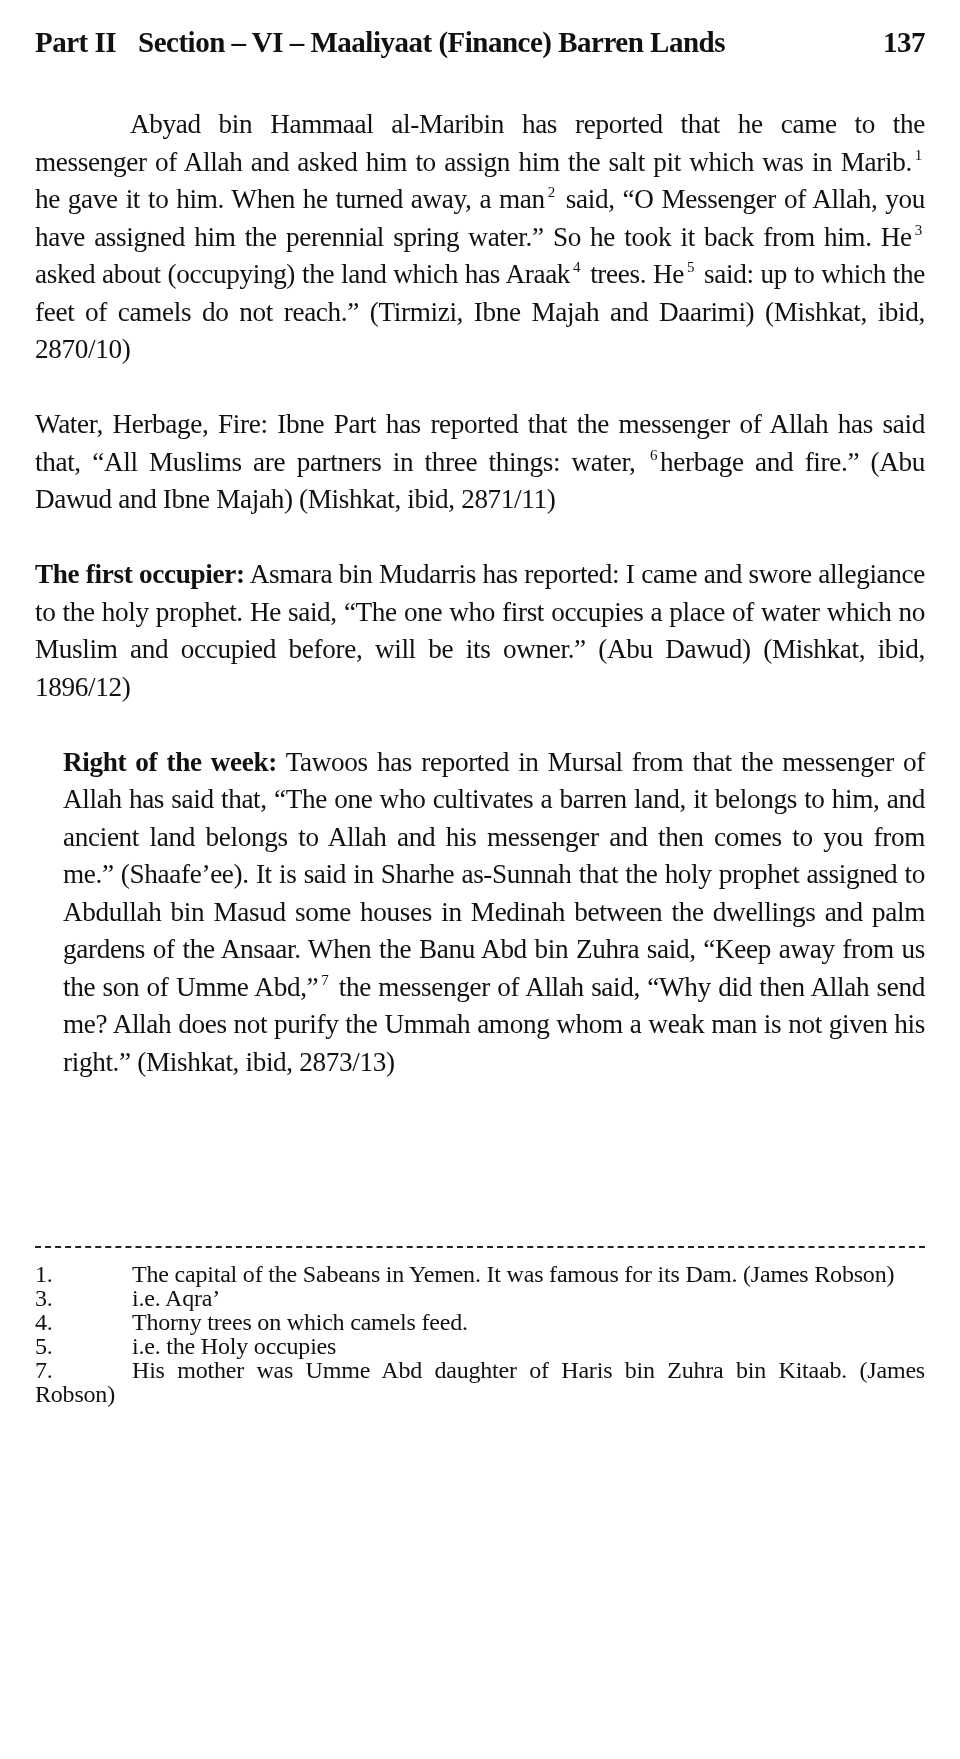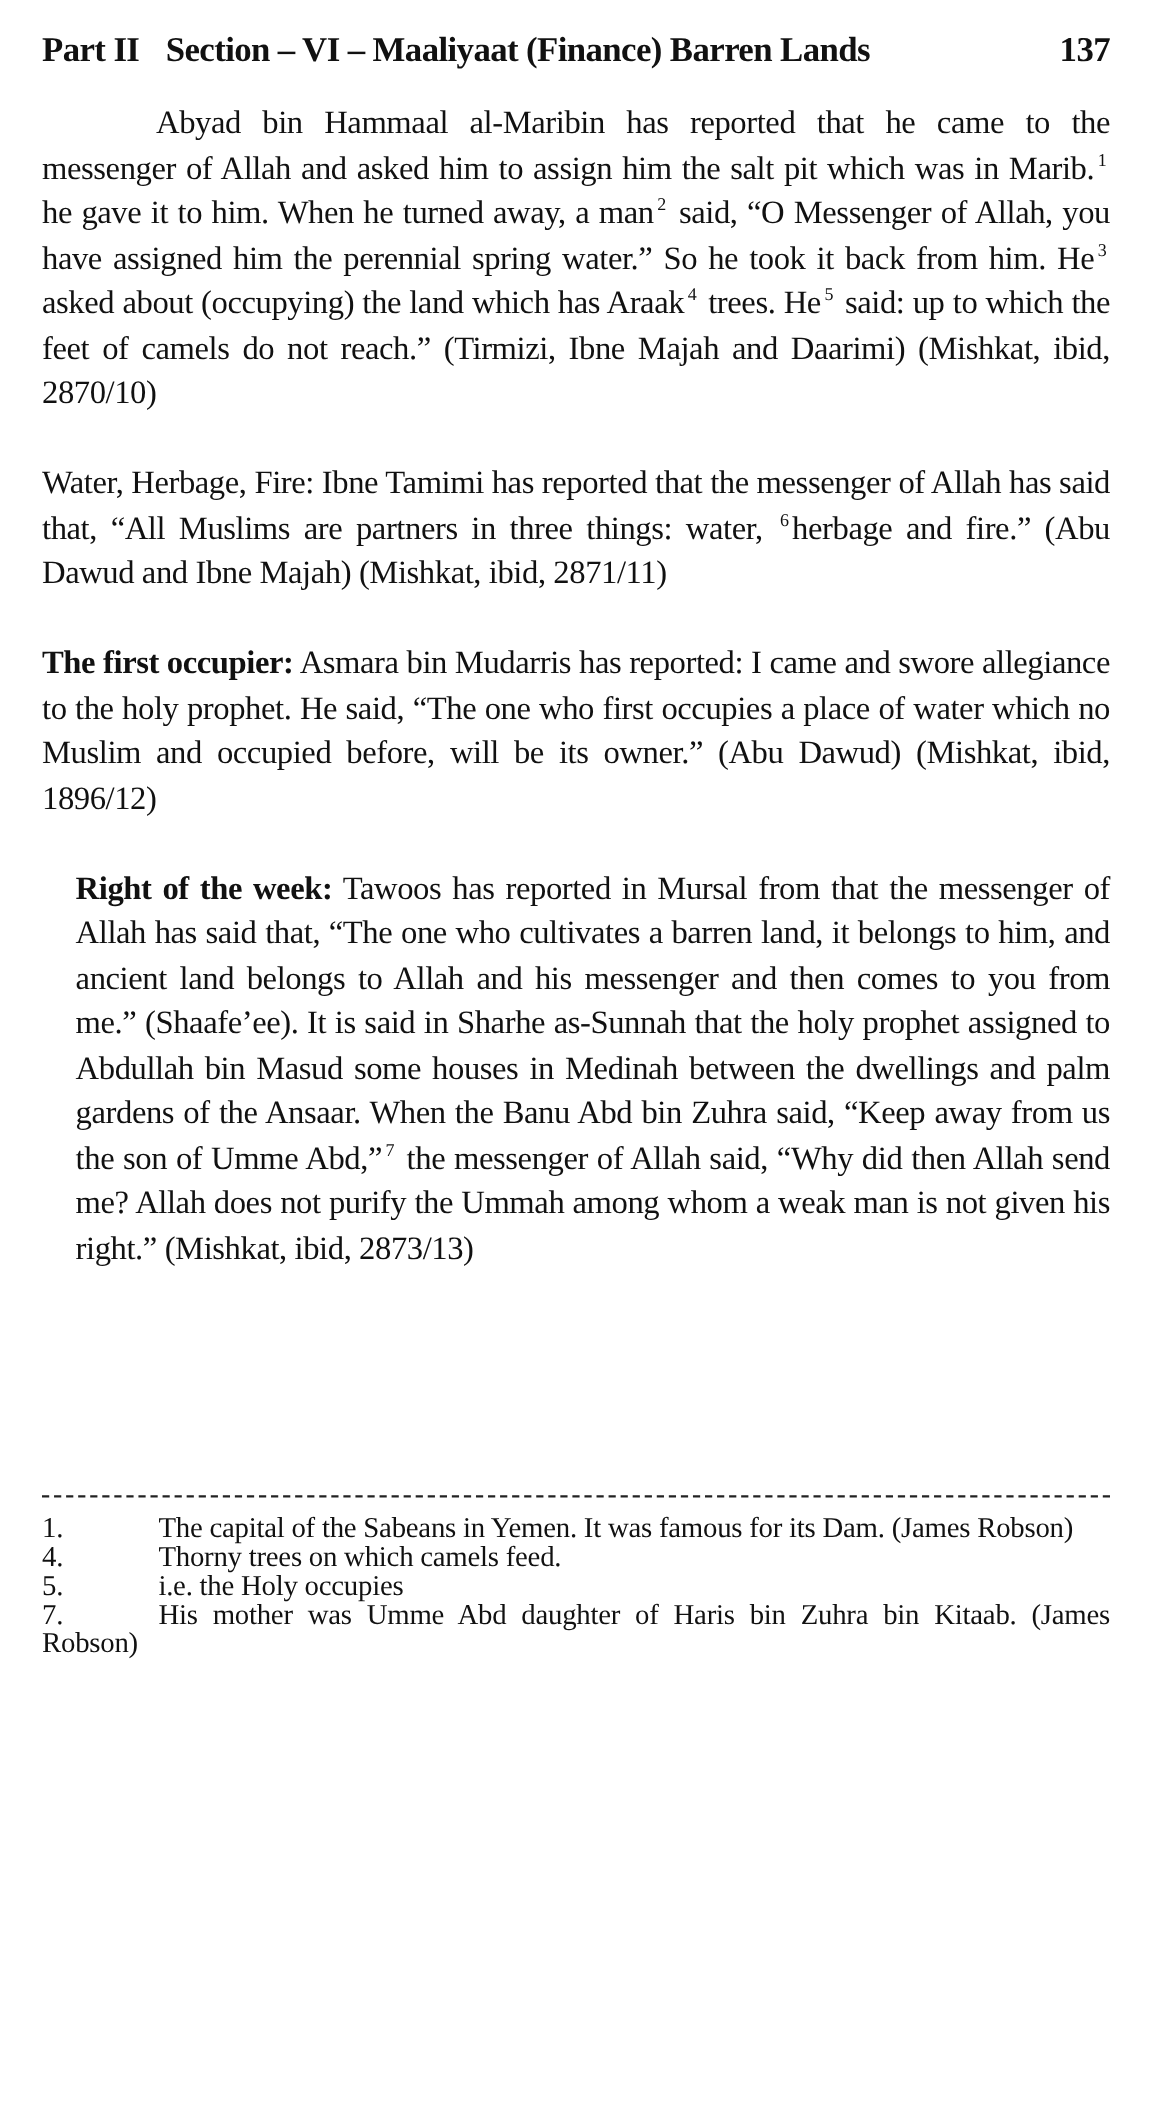--- a/index.html
+++ b/index.html
@@ -30,21 +30,21 @@
       font-weight: bold;
       font-size: 29px;
       letter-spacing: -0.5px;
       white-space: nowrap;
       display: flex;
       justify-content: space-between;
     }
     .running-head .gap { margin-left: 22px; }
     .body-text {
       position: absolute;
-      top: 84px;
+      top: 106px;
       left: 35px;
       right: 35px;
       font-size: 27.2px;
       line-height: 37.5px;
       text-align: justify;
       letter-spacing: -0.35px;
     }
     .para {
       margin: 0 0 37.5px 0;
     }
@@ -91,30 +91,31 @@
     <span>
       <span>Part II</span><span class="gap">Section – VI – Maaliyaat (Finance) Barren Lands</span>
     </span>
     <span>137</span>
   </div>
 
   <div class="body-text">
 
     <p class="para indent"><span>Abyad bin Hammaal al-Maribin has reported that he came to the messenger of Allah and asked him to assign him the salt pit which was in Marib.</span><sup class="fn">1</sup><span> he gave it to him. When he turned away, a man</span><sup class="fn">2</sup><span> said, “O Messenger of Allah, you have assigned him the perennial spring water.” So he took it back from him. He</span><sup class="fn">3</sup><span> asked about (occupying) the land which has Araak</span><sup class="fn">4</sup><span> trees. He</span><sup class="fn">5</sup><span> said: up to which the feet of camels do not reach.” (Tirmizi, Ibne Majah and Daarimi) (Mishkat, ibid, 2870/10)</span></p>
 
-    <p class="para"><span>Water, Herbage, Fire: Ibne Tamimi has reported that the messenger of Allah has said that, “All Muslims are partners in three things: water,</span> <sup class="fn">6</sup><span>herbage and fire.” (Abu Dawud and Ibne Majah) (Mishkat, ibid, 2871/11)</span></p>
+    <p class="para"><span>Water, Herbage, Fire: Ibne Part has reported that the messenger of Allah has said that, “All Muslims are partners in three things: water,</span> <sup class="fn">6</sup><span>herbage and fire.” (Abu Dawud and Ibne Majah) (Mishkat, ibid, 2871/11)</span></p>
 
     <p class="para"><span class="lead-in">The first occupier:</span><span> Asmara bin Mudarris has reported: I came and swore allegiance to the holy prophet. He said, “The one who first occupies a place of water which no Muslim and occupied before, will be its owner.” (Abu Dawud) (Mishkat, ibid, 1896/12)</span></p>
 
     <p class="para last"><span class="lead-in">Right of the week:</span><span> Tawoos has reported in Mursal from that the messenger of Allah has said that, “The one who cultivates a barren land, it belongs to him, and ancient land belongs to Allah and his messenger and then comes to you from me.” (Shaafe’ee). It is said in Sharhe as-Sunnah that the holy prophet assigned to Abdullah bin Masud some houses in Medinah between the dwellings and palm gardens of the Ansaar. When the Banu Abd bin Zuhra said, “Keep away from us the son of Umme Abd,”</span><sup class="fn">7</sup><span> the messenger of Allah said, “Why did then Allah send me? Allah does not purify the Ummah among whom a weak man is not given his right.” (Mishkat, ibid, 2873/13)</span></p>
 
   </div>
 
   <div class="rule"></div>
 
   <div class="footnotes">
     <div class="fn-item"><span class="fn-num">1.</span><span>The capital of the Sabeans in Yemen. It was famous for its Dam. (James Robson)</span></div>
+    <div class="fn-item"><span class="fn-num">3.</span><span>i.e. Aqra’</span></div>
     <div class="fn-item"><span class="fn-num">4.</span><span>Thorny trees on which camels feed.</span></div>
     <div class="fn-item"><span class="fn-num">5.</span><span>i.e. the Holy occupies</span></div>
     <div class="fn-item"><span class="fn-num">7.</span><span>His mother was Umme Abd daughter of Haris bin Zuhra bin Kitaab. (James Robson)</span></div>
   </div>
 
 </div>
 
 </body></html>

